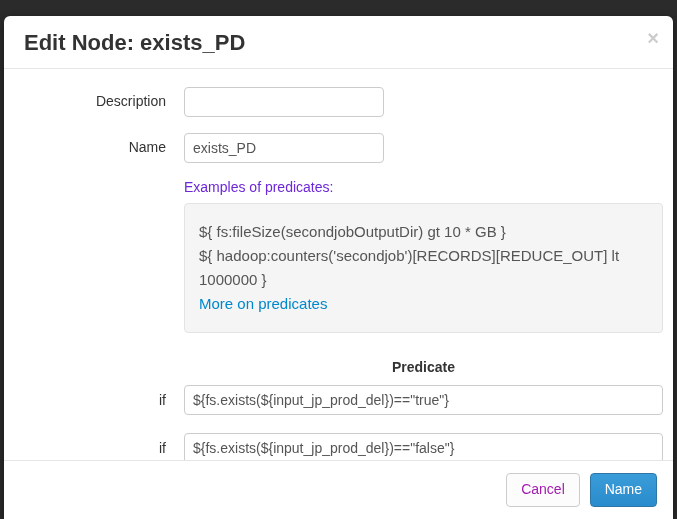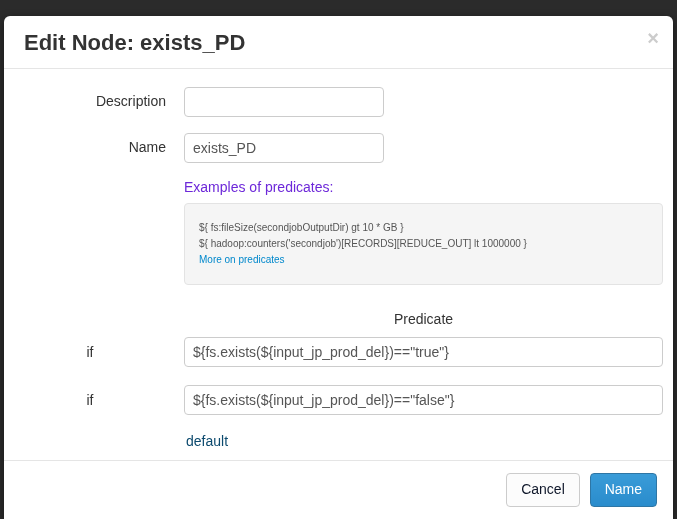--- a/index.html
+++ b/index.html
@@ -9,32 +9,32 @@
   .modal-header { padding: 14px 20px 12px; border-bottom: 1px solid #e5e5e5; position: relative; }
   .modal-title { font-size: 22px; font-weight: bold; color: #333; line-height: 1.2; }
   .close-x { position: absolute; top: 12px; right: 14px; font-size: 20px; line-height: 1; color: #ccc; cursor: pointer; font-weight: bold; text-shadow: 0 1px 0 #fff; }
   .modal-body { flex: 1; padding: 18px 10px 10px 10px; overflow-y: scroll; }
   .form-row { display: flex; align-items: flex-start; margin-bottom: 16px; }
   .form-label { width: 170px; text-align: right; padding-right: 18px; padding-top: 6px; font-size: 14px; color: #333; }
   .form-control-wrap { flex: 1; min-width: 0; }
   .text-input { width: 200px; height: 30px; padding: 4px 8px; border: 1px solid #ccc; border-radius: 4px; font-size: 14px; color: #555; background: #fff; }
   .examples-block { flex: 1; min-width: 0; }
   .examples-heading { font-size: 14px; color: #6d28d9; margin-bottom: 8px; }
-  .well { background: #f5f5f5; border: 1px solid #e3e3e3; border-radius: 4px; padding: 16px 14px; font-size: 10px; color: #555; line-height: 1.6; }
+  .well { background: #f5f5f5; border: 1px solid #e3e3e3; border-radius: 4px; padding: 16px 14px; font-size: 15px; color: #555; line-height: 1.6; }
   .well-link { color: #0088cc; text-decoration: none; text-align: right; }
   .predicate-heading-row { display: flex; margin-top: 26px; margin-bottom: 10px; }
   .predicate-heading-spacer { width: 170px; }
-  .predicate-heading { flex: 1; text-align: center; font-weight: normal; font-size: 14px; }
+  .predicate-heading { flex: 1; text-align: center; font-weight: bold; font-size: 14px; }
   .pred-row { display: flex; align-items: center; margin-bottom: 18px; }
-  .pred-label { width: 170px; text-align: center; padding-right: 18px; font-size: 14px; color: #333; }
+  .pred-label { width: 170px; text-align: right; padding-right: 18px; font-size: 14px; color: #333; }
   .pred-input { flex: 1; height: 30px; padding: 4px 8px; border: 1px solid #ccc; border-radius: 4px; font-size: 14px; color: #555; background: #fff; min-width: 0; }
   .pred-default { flex: 1; font-size: 14px; color: #0c4a6e; padding-left: 2px; }
   .modal-footer { padding: 12px 16px; border-top: 1px solid #e5e5e5; text-align: right; background: #fff; }
   .btn { display: inline-block; padding: 6px 14px; font-size: 14px; line-height: 1.4; border-radius: 4px; cursor: pointer; border: 1px solid transparent; vertical-align: middle; }
-  .btn-default { background: #fcfcfc; border-color: #ccc; color: #0f172a; }
+  .btn-default { background: #fcfcfc; border-color: #ccc; color: #a21caf; }
   .btn-primary { background: linear-gradient(#3a9cd8, #2a8ccc); border-color: #2e76a5; color: #fff; margin-left: 6px; }
   ::-webkit-scrollbar { width: 12px; }
   ::-webkit-scrollbar-track { background: #f0f0f0; }
   ::-webkit-scrollbar-thumb { background: #c0c0c0; border-radius: 2px; }
 </style>
 </head>
 <body>
 
 <div class="backdrop"></div>
 

